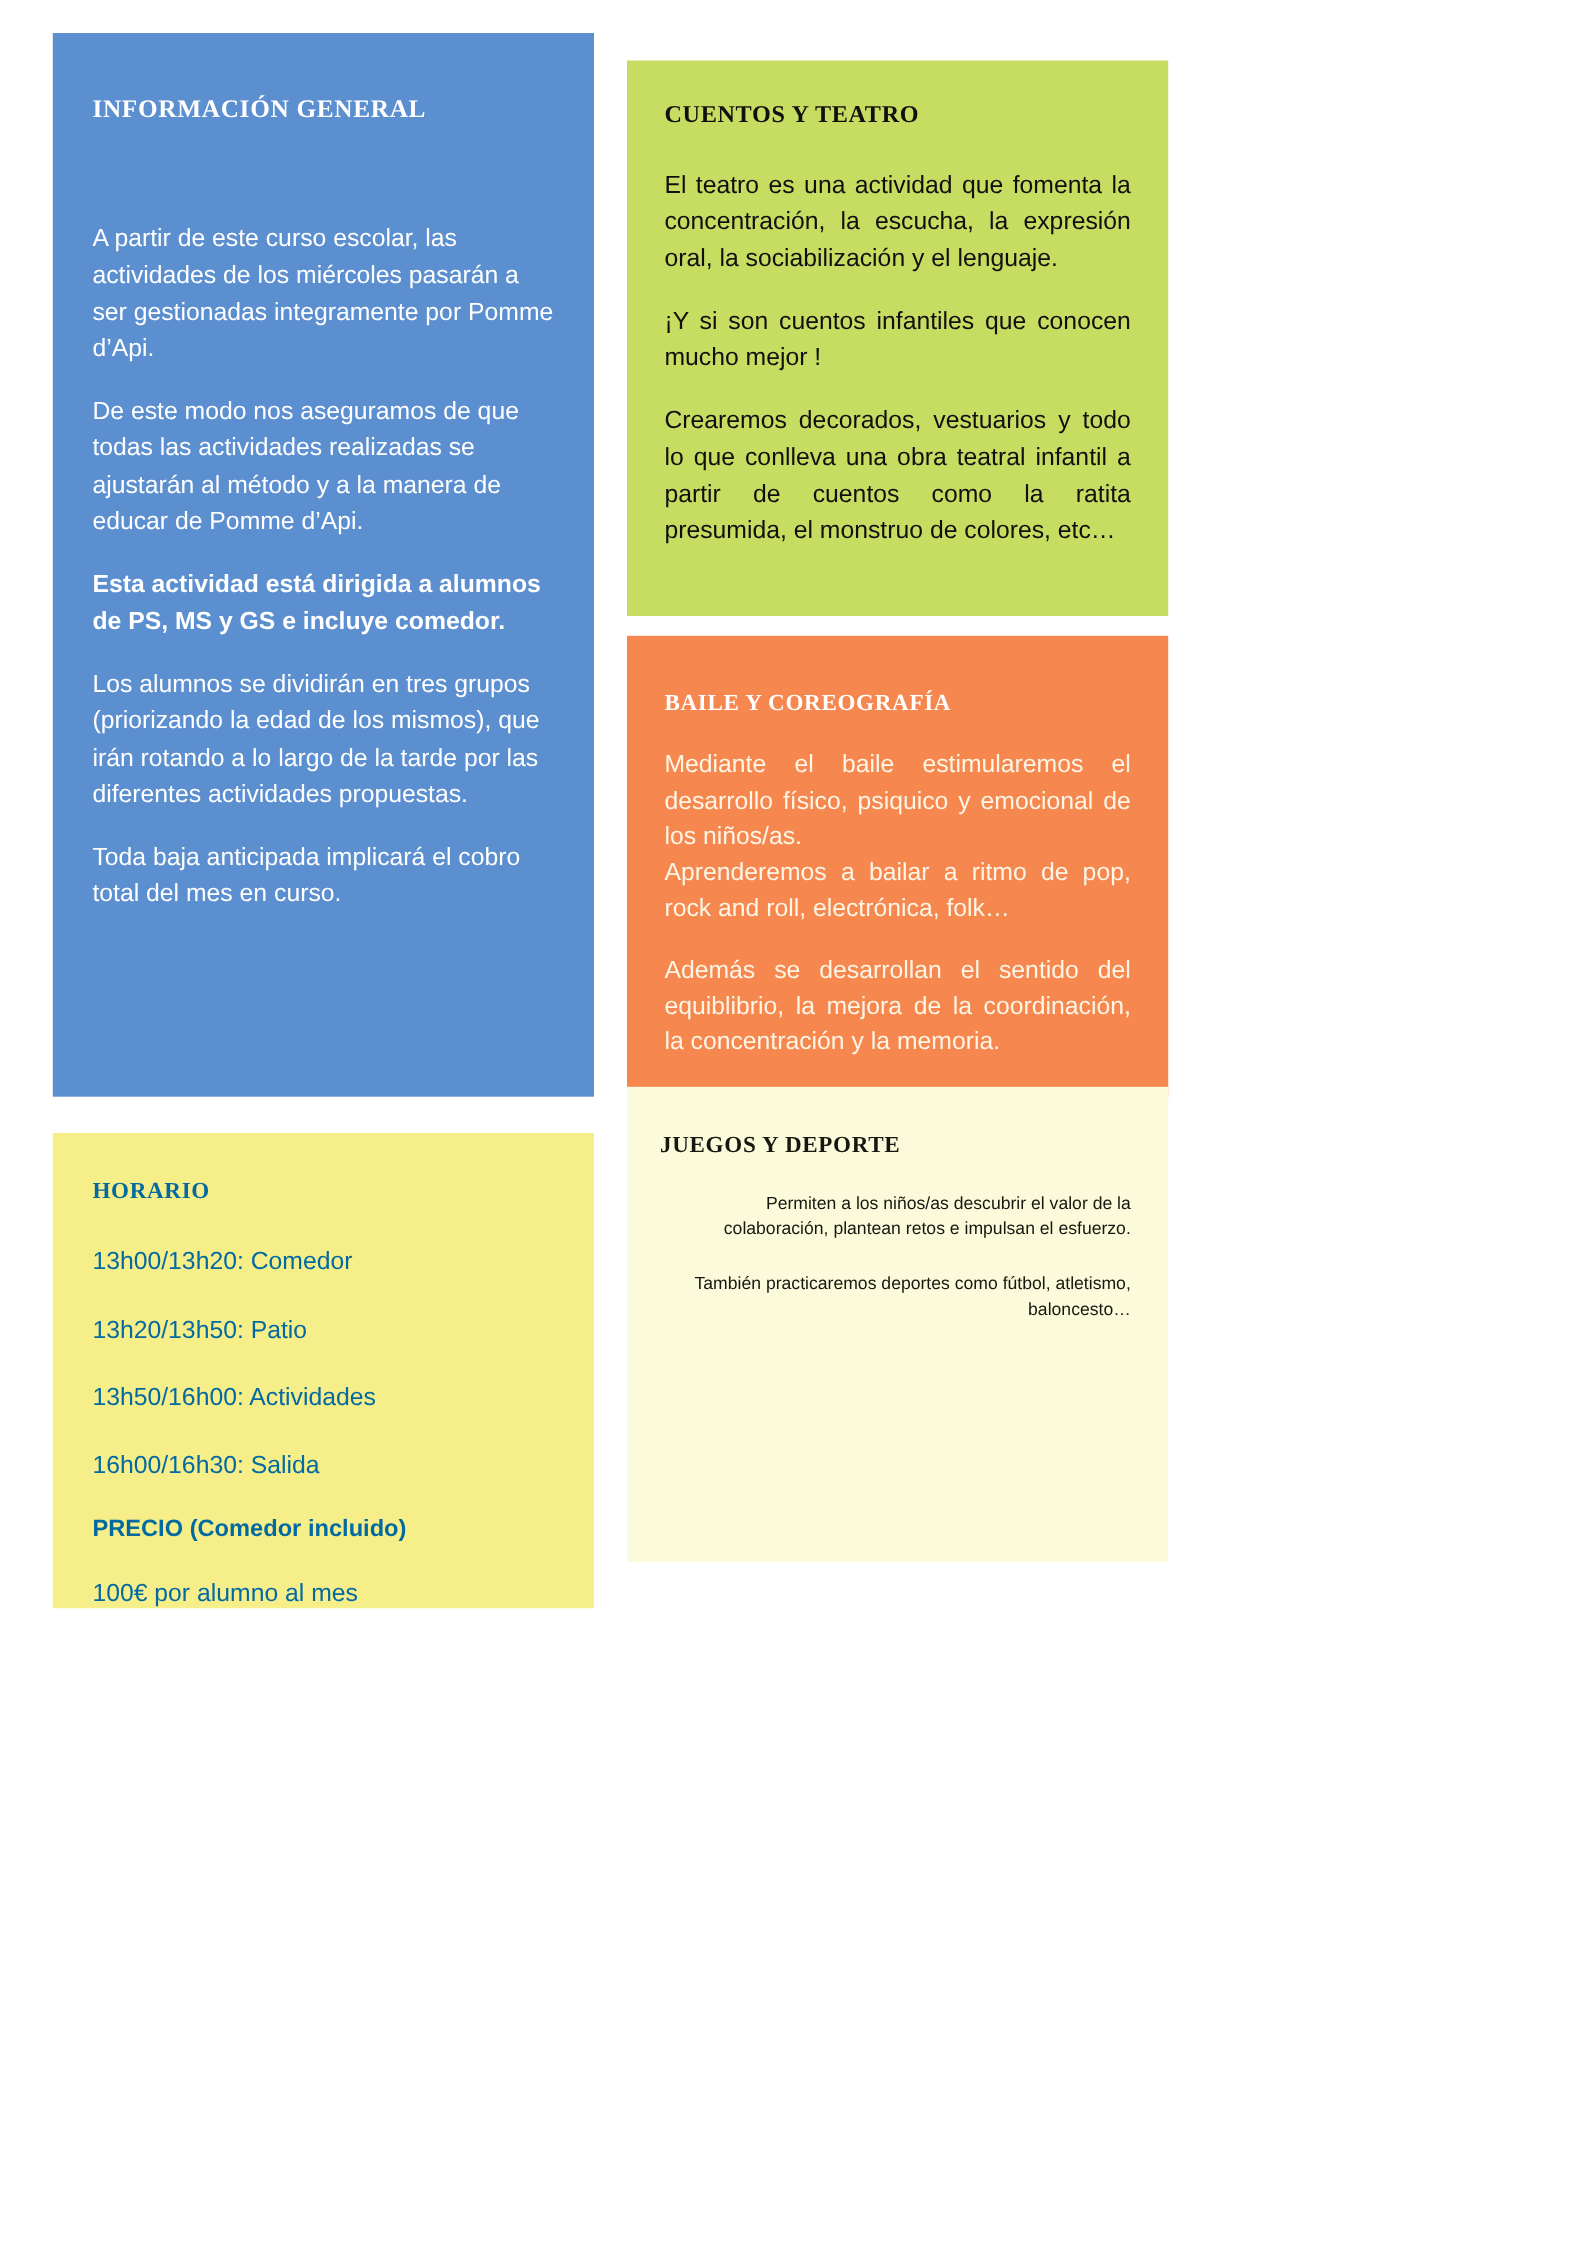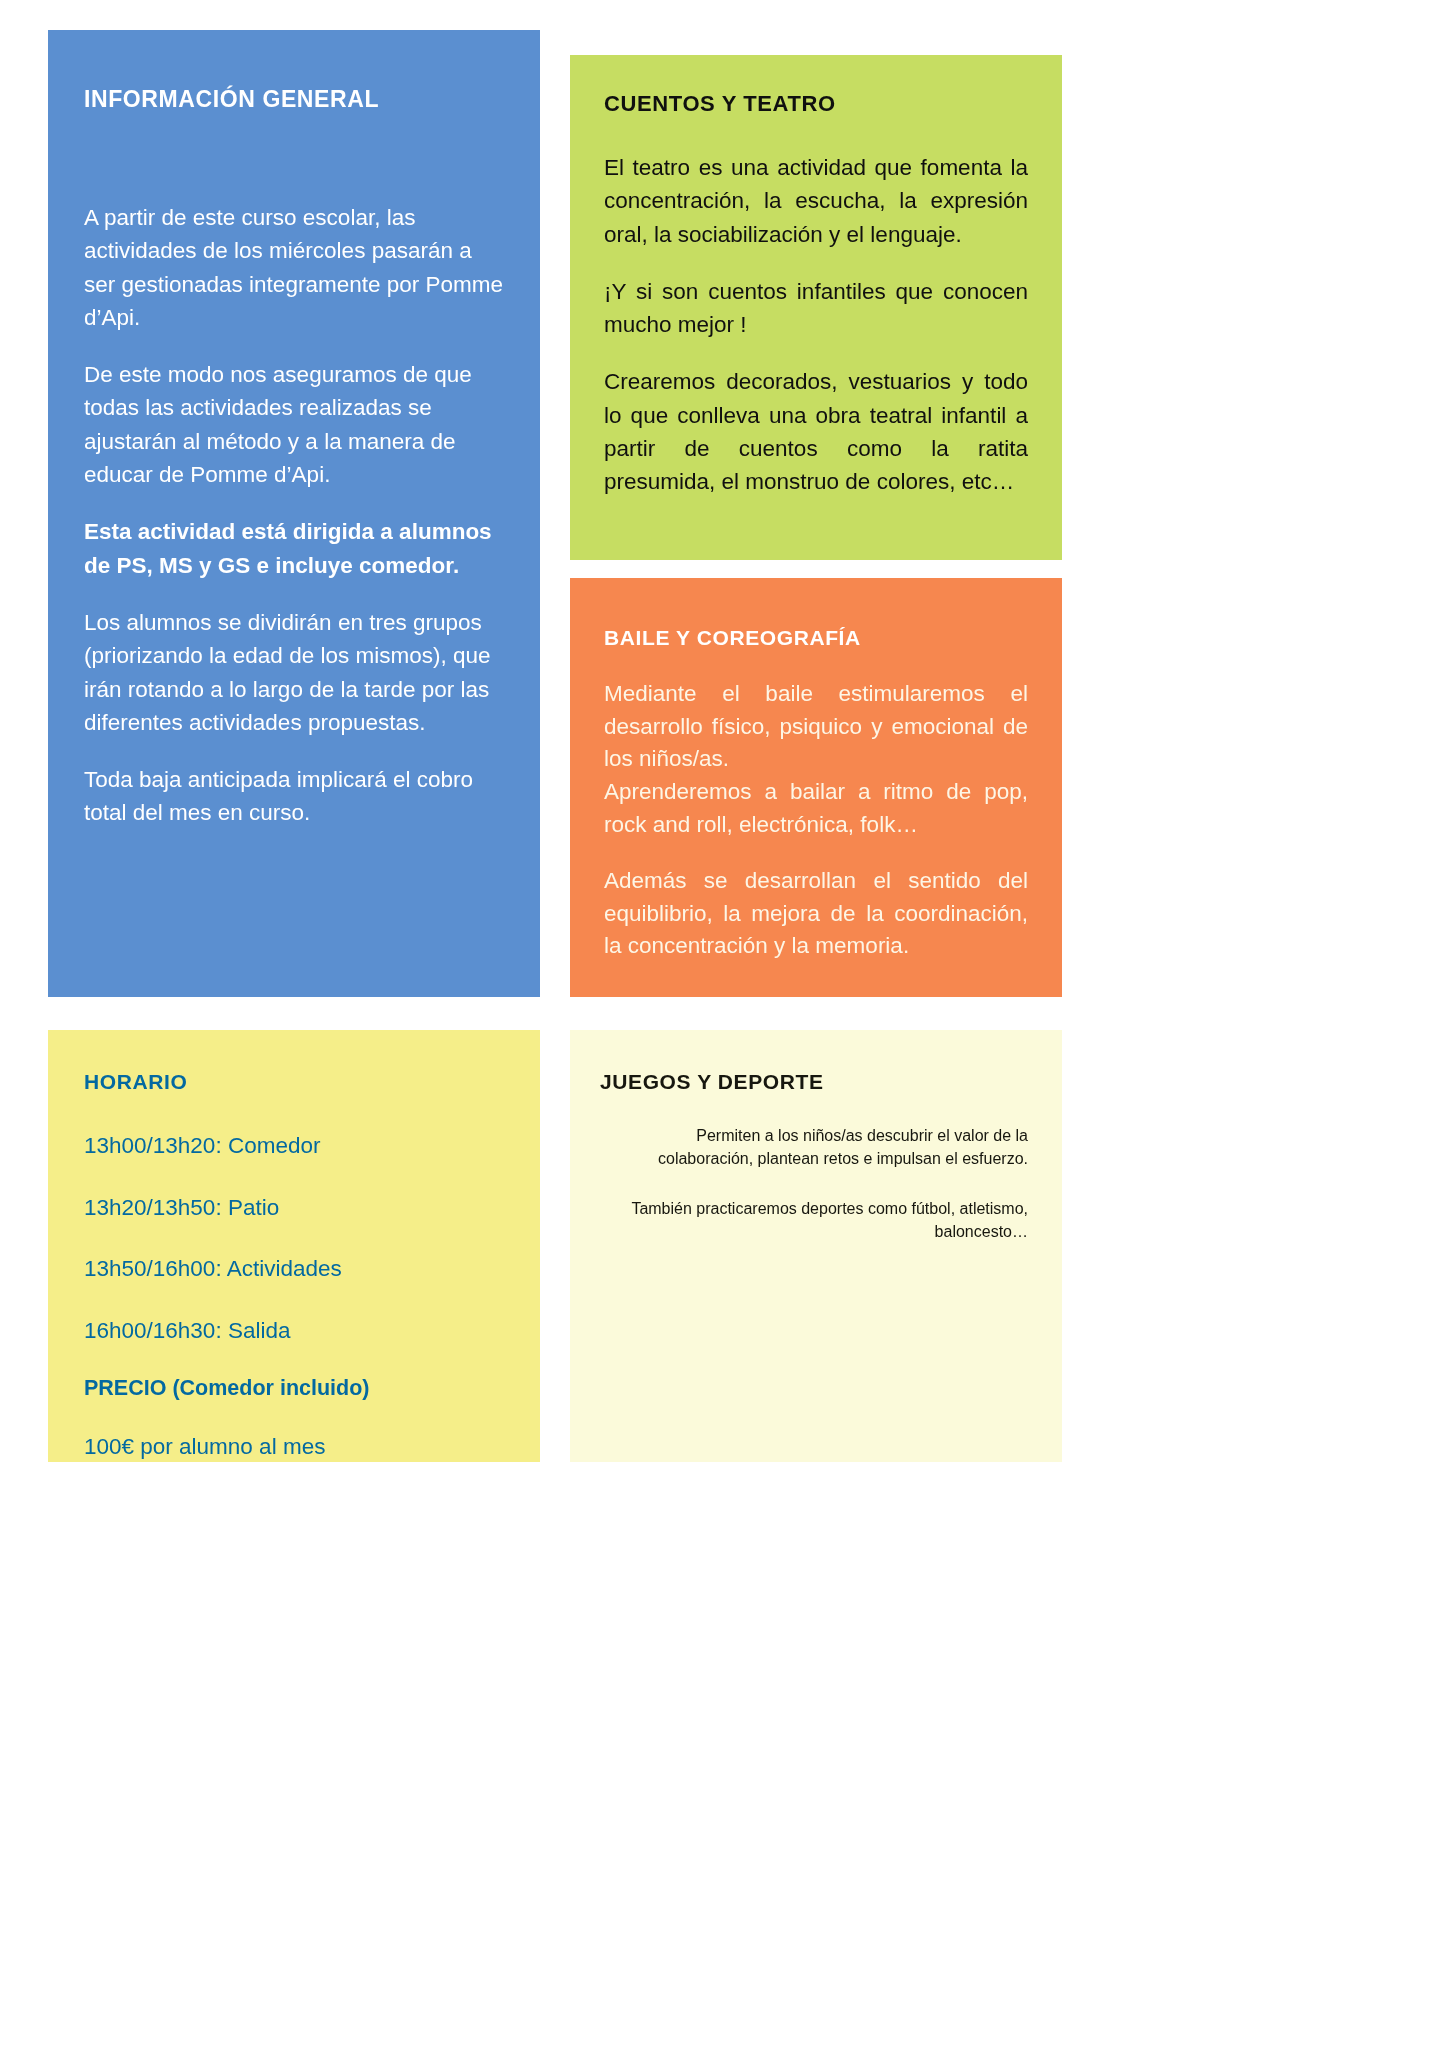--- a/index.html
+++ b/index.html
@@ -21,20 +21,21 @@
     box-sizing: border-box;
   }
   .panel {
     position: absolute;
     box-sizing: border-box;
   }
   .panel-title {
     font-weight: 700;
     letter-spacing: 0.6px;
     margin: 0 0 26px 0;
+    font-family: Liberation Serif, serif;
   }
   .panel p {
     margin: 0 0 22px 0;
   }
   .panel p:last-child { margin-bottom: 0; }
 
   
   #panel-info {
     left: 48px;
     top: 30px;
@@ -128,21 +129,21 @@
     margin-bottom: 30px;
   }
   #panel-horario .price-value {
     font-size: 22.5px;
     line-height: 1.4;
   }
 
   
   #panel-juegos {
     left: 570px;
-    top: 1030px;
+    top: 988px;
     width: 492px;
     height: 432px;
     background: #fbfada;
     color: #17170f;
     padding: 40px 34px 30px 30px;
   }
   #panel-juegos .panel-title {
     font-size: 21px;
     margin-bottom: 30px;
   }

